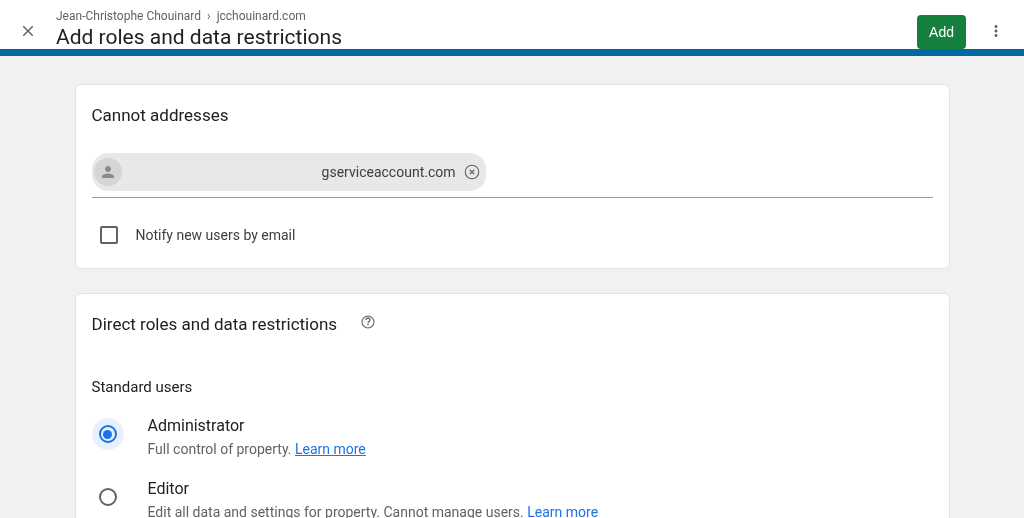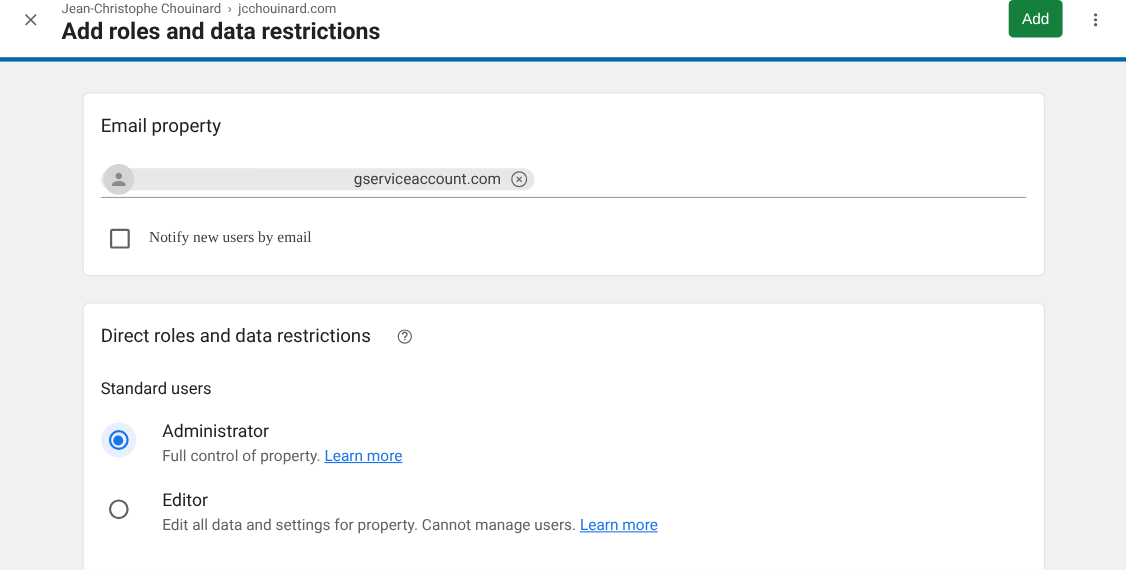--- a/index.html
+++ b/index.html
@@ -7,38 +7,38 @@
     font-family: 'Google Sans', Roboto, Arial, sans-serif;
     background: #f1f1f1;
     width: 1024px;
     height: 518px;
     overflow: hidden;
   }
   .header {
     background: #fff;
     height: 56px;
     display: flex;
-    align-items: flex-start;
+    align-items: flex-end;
     padding: 0 10px;
-    border-bottom: 4px solid #0369a1;
+    border-bottom: 7px solid #0369a1;
   }
   .close-btn {
     width: 36px;
     height: 36px;
     display: flex;
     align-items: center;
     justify-content: center;
     cursor: pointer;
     color: #5f6368;
     border-radius: 50%;
   }
   .header-titles { margin-left: 10px; flex: 1; }
   .breadcrumb { font-size: 12px; color: #5f6368; line-height: 1.4; }
   .breadcrumb-sep { margin: 0 3px; }
-  .page-title { font-size: 21px; color: #202124; font-weight: 700; }
+  .page-title { font-size: 21px; color: #202124; font-weight: 400; }
   .add-btn {
     background: #15803d;
     color: #fff;
     border: none;
     border-radius: 4px;
     padding: 9px 12px;
     font-size: 14px;
     font-weight: 500;
     cursor: pointer;
   }
@@ -63,43 +63,43 @@
     padding: 20px 16px 24px;
   }
   .card-title {
     font-size: 17px;
     font-weight: 400;
     color: #202124;
     margin-bottom: 28px;
   }
   .card-title-row {
     display: flex;
-    align-items: center;
+    align-items: flex-start;
     gap: 23px;
-    margin-bottom: 28px;
+    margin-bottom: 44px;
   }
   .card-title-row .card-title { margin-bottom: 0; }
   .help-icon {
     color: #5f6368;
     display: flex;
   }
   .email-input-row {
     display: flex;
     align-items: center;
     border-bottom: 1px solid #9e9e9e;
     padding-bottom: 6px;
     margin-bottom: 28px;
     gap: 10px;
   }
   .chip {
     display: flex;
     align-items: center;
     background: #e8e8e8;
     border-radius: 16px;
-    height: 20px;
+    height: 38px;
     padding: 0 4px 0 2px;
   }
   .chip-avatar {
     width: 28px; height: 28px;
     background: #d5d5d5;
     border-radius: 50%;
     display: flex;
     align-items: center;
     justify-content: center;
     color: #8a8a8a;
@@ -134,21 +134,21 @@
     align-items: center;
     gap: 18px;
     padding-left: 8px;
   }
   .checkbox {
     width: 18px; height: 18px;
     border: 2px solid #5f6368;
     border-radius: 2px;
     cursor: pointer;
   }
-  .checkbox-label { font-size: 14px; color: #3c4043; font-family: Liberation Serif, serif; }
+  .checkbox-label { font-size: 14px; color: #3c4043; }
   .subhead {
     font-size: 15px;
     color: #202124;
     margin-bottom: 20px;
   }
   .role {
     display: flex;
     align-items: flex-start;
     gap: 24px;
     margin-bottom: 22px;
@@ -194,21 +194,21 @@
   <div class="more-btn">
     <svg width="18" height="18" viewBox="0 0 24 24">
         <path fill="currentColor" d="M12 8c1.1 0 2-.9 2-2s-.9-2-2-2-2 .9-2 2 .9 2 2 2zm0 2c-1.1 0-2 .9-2 2s.9 2 2 2 2-.9 2-2-.9-2-2-2zm0 6c-1.1 0-2 .9-2 2s.9 2 2 2 2-.9 2-2-.9-2-2-2z"></path>
       </svg>
   </div>
 </div>
 
 <div class="content">
 
   <div class="card">
-    <div class="card-title">Email property</div>
+    <div class="card-title">Cannot addresses</div>
 
     <div class="email-input-row">
       <div class="chip">
         <div class="chip-avatar">
           <svg width="18" height="18" viewBox="0 0 24 24">
               <path fill="currentColor" d="M12 12c2.2 0 4-1.8 4-4s-1.8-4-4-4-4 1.8-4 4 1.8 4 4 4zm0 2c-2.7 0-8 1.3-8 4v2h16v-2c0-2.7-5.3-4-8-4z"></path>
             </svg>
         </div>
         <div class="chip-body">
           <span class="chip-label">gserviceaccount.com</span>

